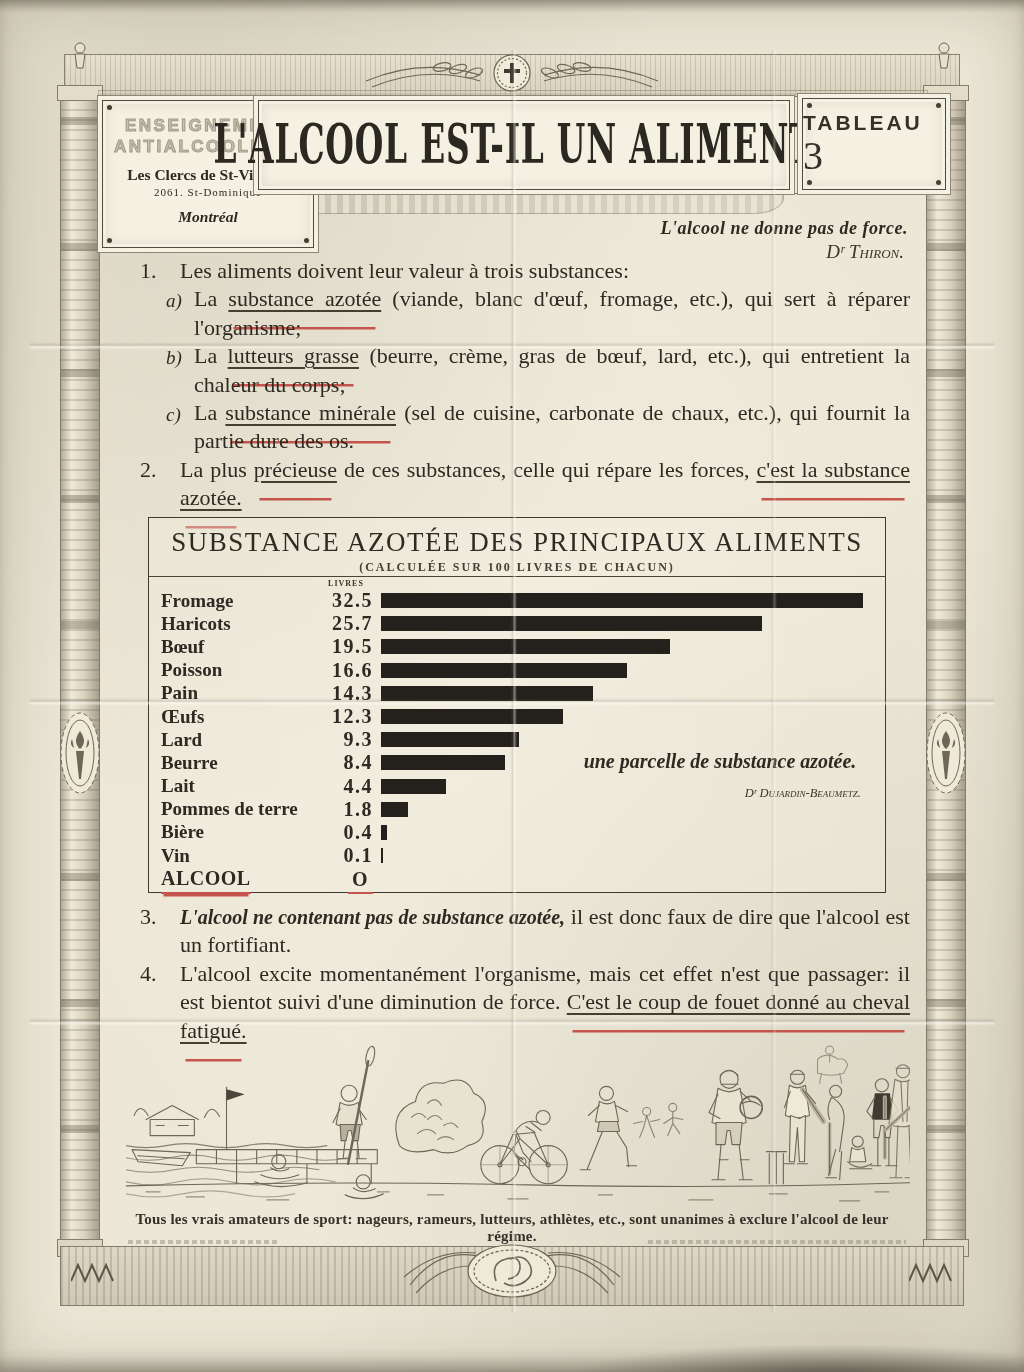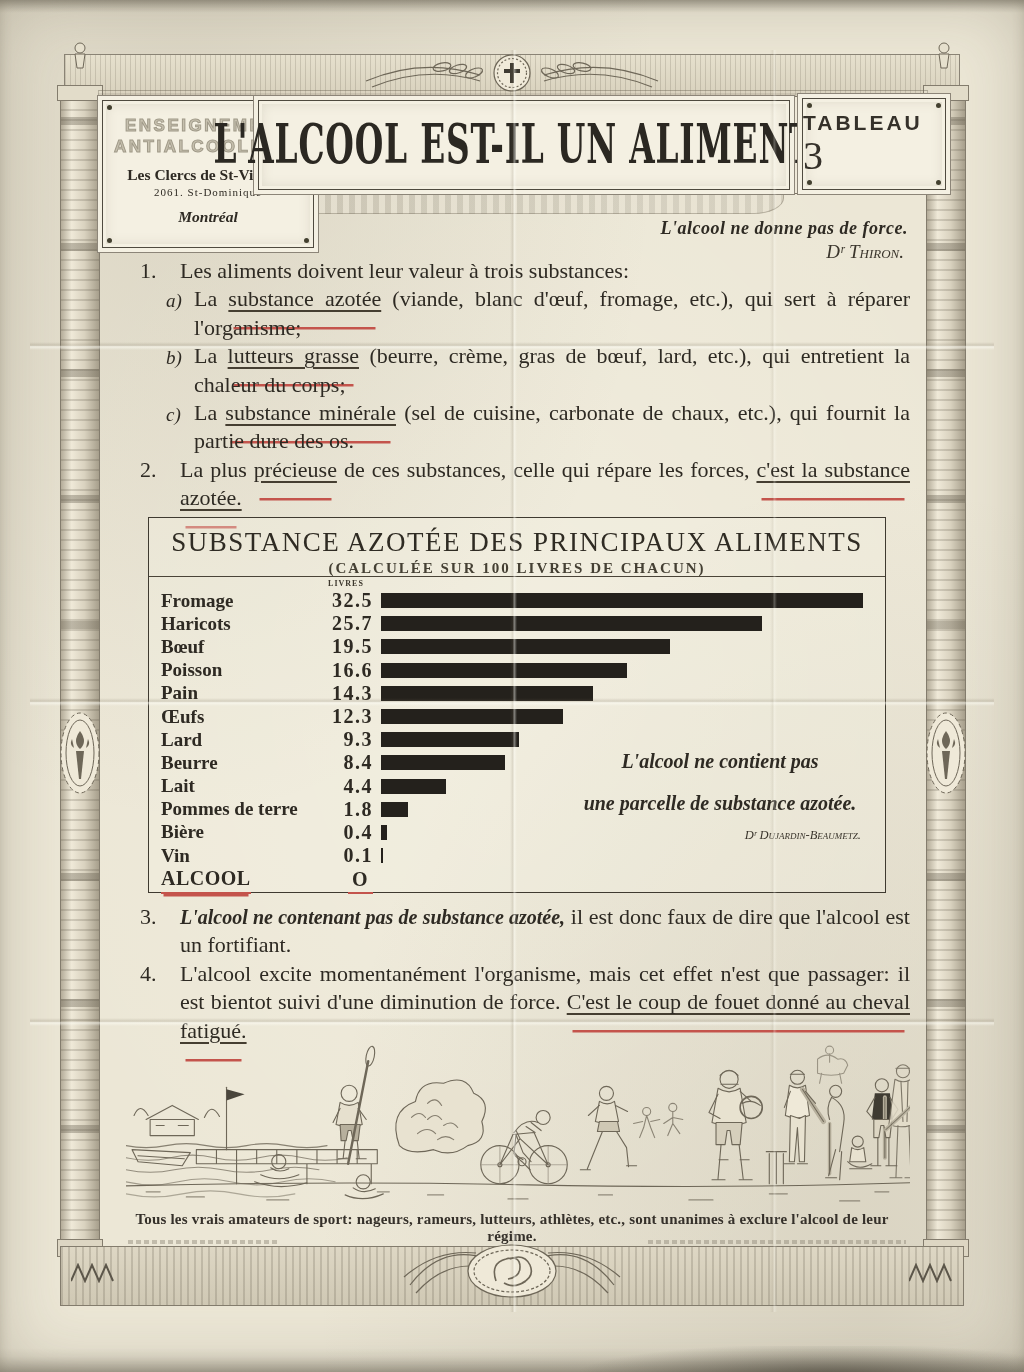--- a/index.html
+++ b/index.html
@@ -83,21 +83,21 @@
   .sub{display:grid;grid-template-columns:28px 1fr;margin-left:26px;}
   .slet{font-style:italic;font-size:19px;padding-top:2px;}
   .itext{text-align:justify;}
   .u{text-decoration:underline;text-decoration-color:#453e31;text-decoration-thickness:1.5px;text-underline-offset:4px;
      box-shadow:0 8px 0 -5.5px #c4544c;-webkit-box-decoration-break:clone;box-decoration-break:clone;padding-bottom:16px;}
   .it{font-style:italic;font-weight:bold;font-size:20px;}
   
   .chartbox{position:absolute;left:148px;top:517px;width:736px;height:374px;border:1.5px solid #3f3a30;
     background:rgba(244,240,226,.35);}
   .c-title{position:absolute;top:9px;left:0;right:0;text-align:center;font-size:27px;letter-spacing:1.5px;color:#2f2b23;}
-  .c-sub{position:absolute;top:42px;left:0;right:0;text-align:center;font-size:15px;font-weight:bold;letter-spacing:2px;color:#454034;}
+  .c-sub{position:absolute;top:42px;left:0;right:0;text-align:center;font-size:12px;font-weight:bold;letter-spacing:2px;color:#454034;}
   .c-rule{position:absolute;top:58px;left:0;right:0;border-top:1.5px solid #4a4438;}
   .c-unit{position:absolute;top:61px;left:170px;width:54px;text-align:center;font-size:8px;font-weight:bold;letter-spacing:1px;color:#3c372d;}
   .c-rows{position:absolute;top:71px;left:0;right:0;}
   .crow{display:grid;grid-template-columns:150px 54px 1fr;column-gap:8px;align-items:center;height:23.2px;padding:0 12px 0 12px;}
   .clabel{font-weight:bold;font-size:19px;white-space:nowrap;}
   .cval{font-weight:bold;font-size:20px;justify-self:end;letter-spacing:1.5px;}
   .ctrack{position:relative;height:15px;}
   .cbar{position:absolute;left:0;top:0;height:100%;}
   .crow.alcool .clabel{width:max-content;letter-spacing:.5px;font-size:20px;
     border-bottom:2.5px solid #c4544c;box-shadow:0 5px 0 -2.5px #c4544c;padding-bottom:2px;}
@@ -337,21 +337,20 @@
             <span class="cbar" style="background: rgb(36, 33, 28); width: 2px;"></span>
           </span>
         </div>
         <div class="crow alcool">
           <span class="clabel">ALCOOL</span>
           <span class="cval">O</span>
           <span class="ctrack"></span>
         </div>
       </div>
     <div class="c-note">
-      <div class="cn-line">L'alcool ne contient pas</div>
       <div class="cn-line">une parcelle de substance azotée.</div>
       <div class="cn-attr">Dʳ Dujardin-Beaumetz.</div>
     </div>
   </div>
 
   <div class="items" id="items-bottom">
       <div class="item">
         <span class="inum">3.</span>
         <div class="itext"><span class="it">L'alcool ne contenant pas de substance azotée,</span><span> il est donc faux de dire que l'alcool est un fortifiant.</span></div>
       </div>

